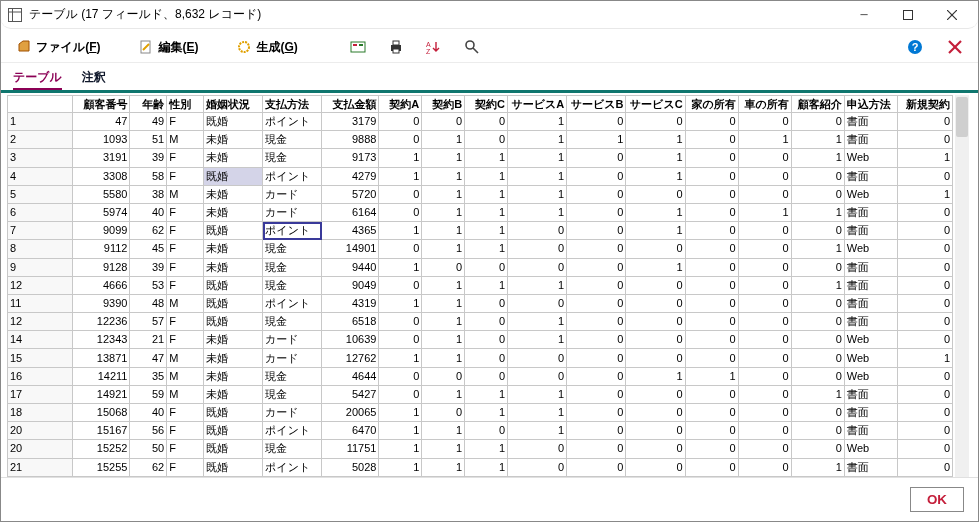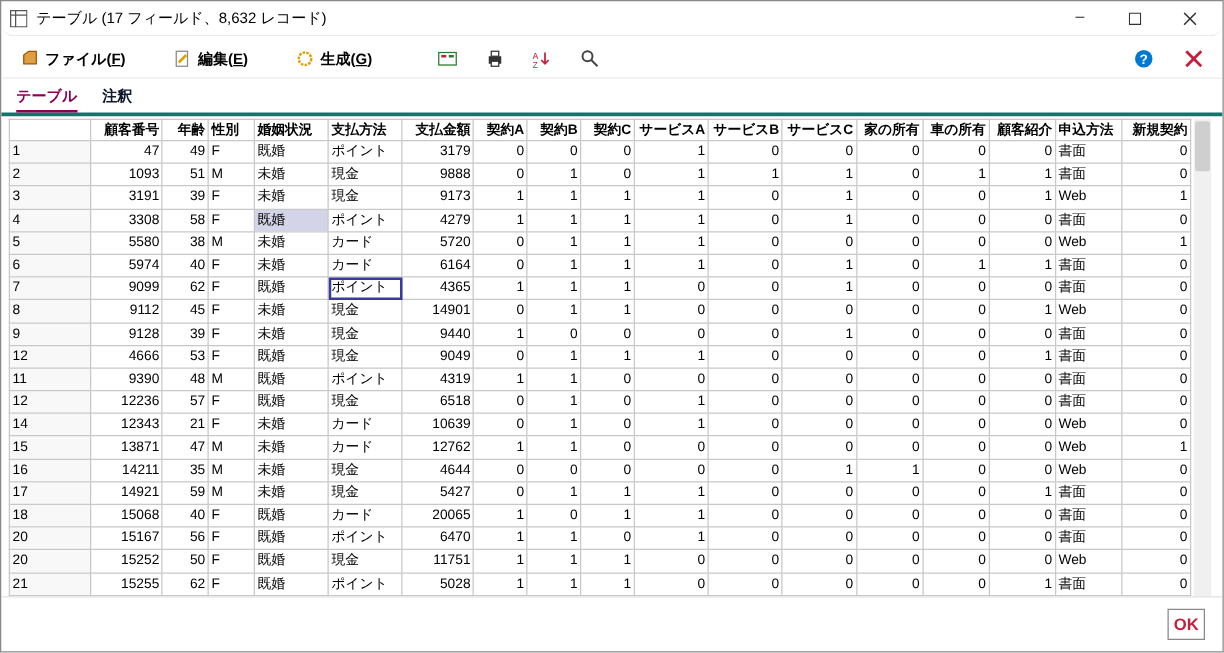--- a/index.html
+++ b/index.html
@@ -138,21 +138,21 @@
   .footer {
     height: 44px;
     border-top: 1px solid #e0e0e0;
     display:flex;
     align-items:center;
     justify-content:flex-end;
     padding-right: 14px;
   }
   .ok-btn {
     border: 1px solid #888;
-    padding: 4px 4px;
+    padding: 4px 16px;
     font-weight: bold;
     color: var(--accent);
     background:#fff;
     cursor:pointer;
   }
 </style>
 </head>
 <body>
 
 <div class="titlebar">

